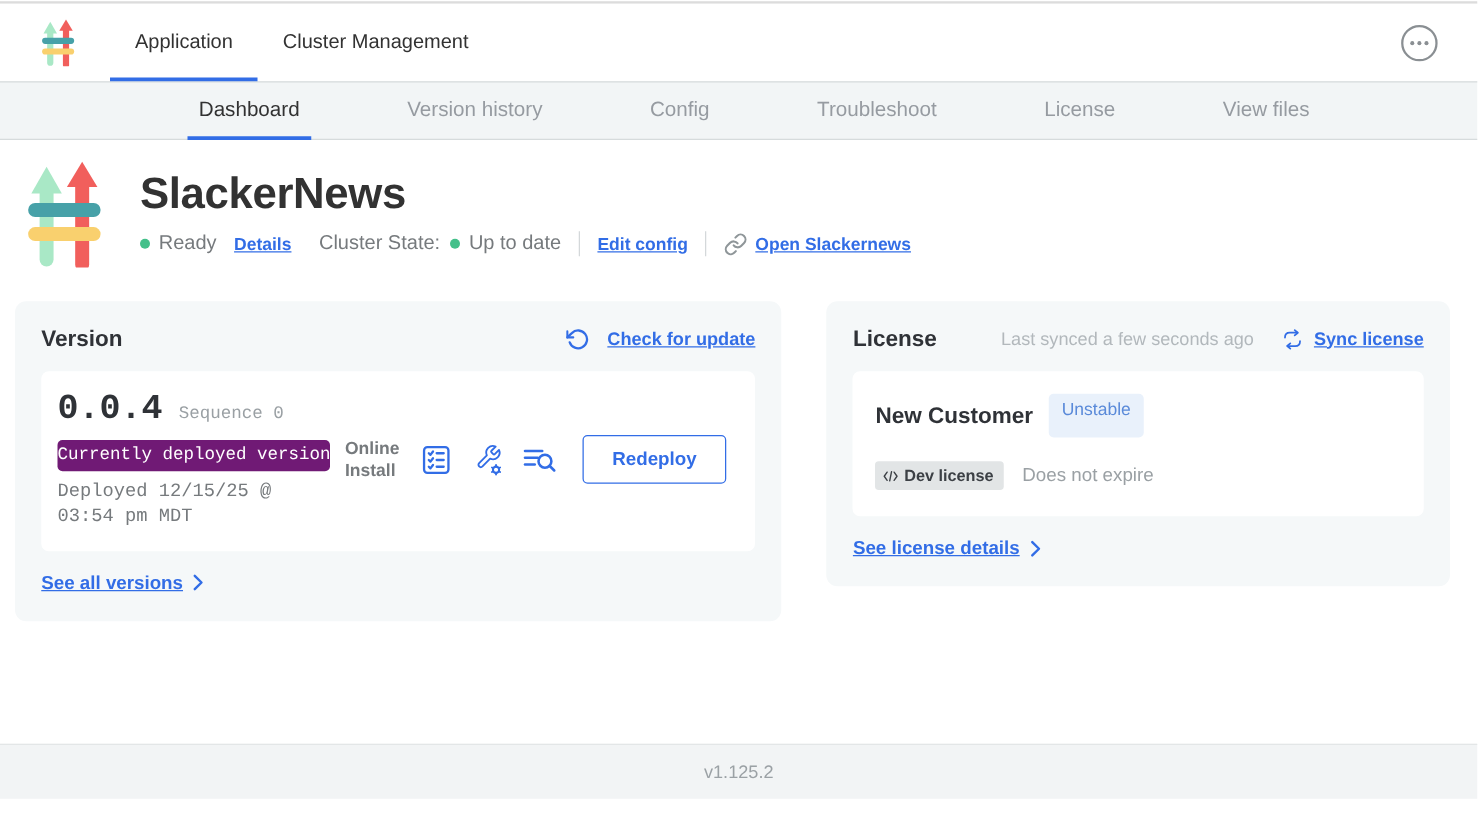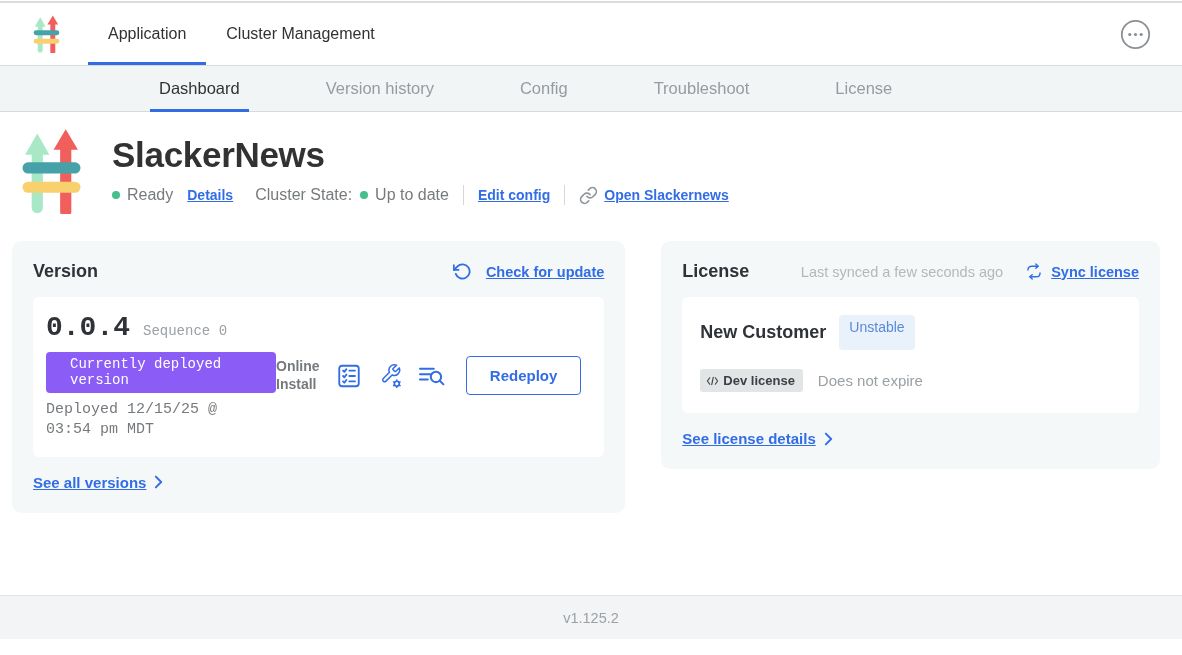--- a/index.html
+++ b/index.html
@@ -65,22 +65,22 @@
   .muted-note { color:#b2b8bc; font-size:14.5px; margin-right:8px; }
   .inner-card { margin-top:15px; background:#fff; border-radius:6px; padding:15px 18px 17px 13px; }
 
   
   .version-inner { display:flex; align-items:center; justify-content:space-between; }
   .ver-left { min-width:230px;font-family:Liberation Mono, monospace; }
   .ver-line { display:flex; align-items:baseline; gap:13px; }
   .ver-number { font-size:28px; font-weight:700; color:#2f3237; }
   .ver-seq { font-size:14px; color:#9aa0a4; }
   .deployed-badge {
-    display:inline-block; margin-top:9px; background:#8b5cf6; color:#fff; font-size:14px;
-    padding:4px 24px 5px; border-radius:4px;
+    display:inline-block; margin-top:9px; background:#701a75; color:#fff; font-size:14px;
+    padding:4px 0 5px; border-radius:4px;
   }
   .deployed-at { margin-top:7px; font-size:15px; color:#767a7d; max-width:225px; line-height:1.32; }
   .ver-right { display:flex; align-items:center; gap:15px; padding-right:5px; }
   .install-type { font-size:14px; font-weight:700; color:#767a7d; width:3.2em; line-height:1.25; }
   .icon-btn { background:none; border:none; padding:0; cursor:pointer; color:#326de6; }
   .redeploy-btn {
     background:#fff; border:1px solid #326de6; color:#326de6; font-weight:700; font-size:15px;
     font-family:"Liberation Sans", sans-serif; padding:10px 23px; border-radius:4px; cursor:pointer; margin-left:5px;
   }
   .card-foot { margin-top:17px; display:flex; align-items:center; gap:8px; }
@@ -140,20 +140,21 @@
     </button>
   </div>
 </header>
 
 <nav class="subnav">
   <div class="subnav-item active">Dashboard</div>
   <div class="subnav-item">Version history</div>
   <div class="subnav-item">Config</div>
   <div class="subnav-item">Troubleshoot</div>
   <div class="subnav-item">License</div>
+  <div class="subnav-item">View files</div>
 </nav>
 
 <main>
 
   <section class="hero">
     <span>
       <svg width="61" height="86" viewBox="0 0 60 84">
         <line x1="16" y1="78" x2="16" y2="20" stroke="#a9e8c6" stroke-width="11" stroke-linecap="round"></line>
         <polygon points="4,26 16,5 28,26" fill="#a9e8c6"></polygon>
         <line x1="44" y1="82" x2="44" y2="15" stroke="#f15f5c" stroke-width="11" stroke-linecap="round"></line>

